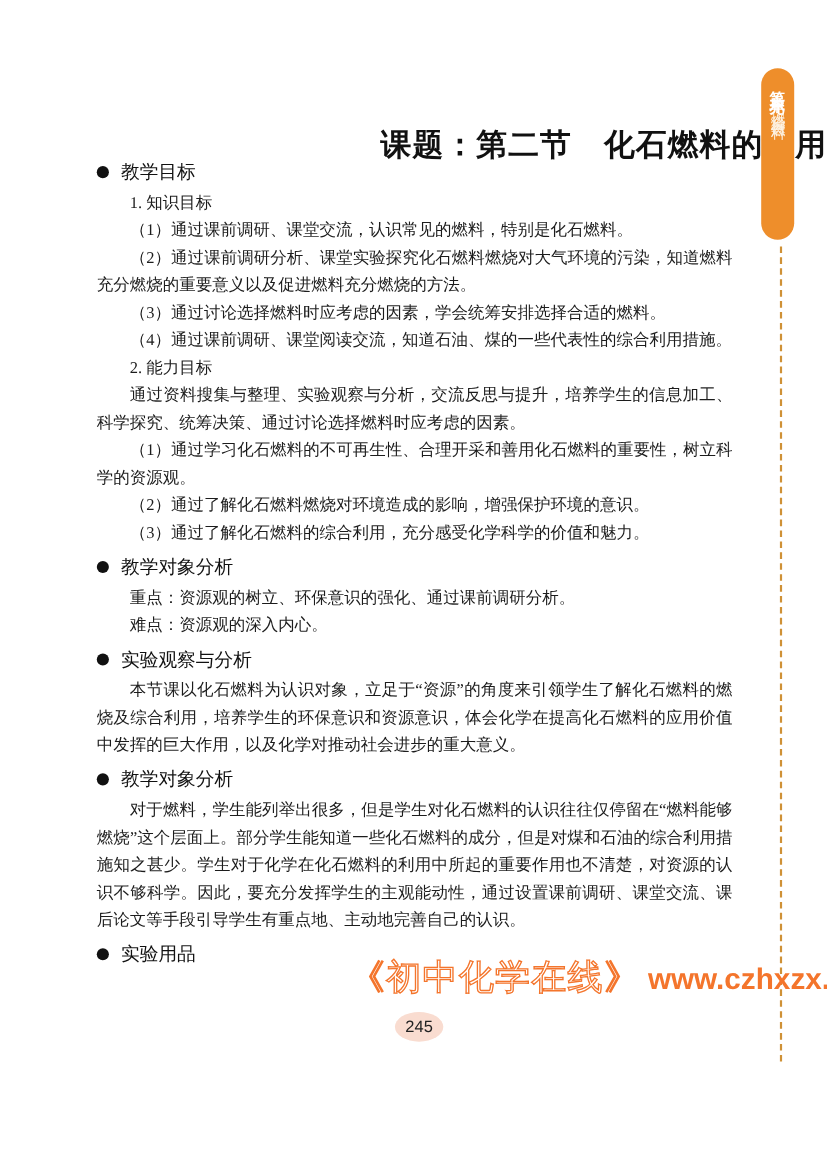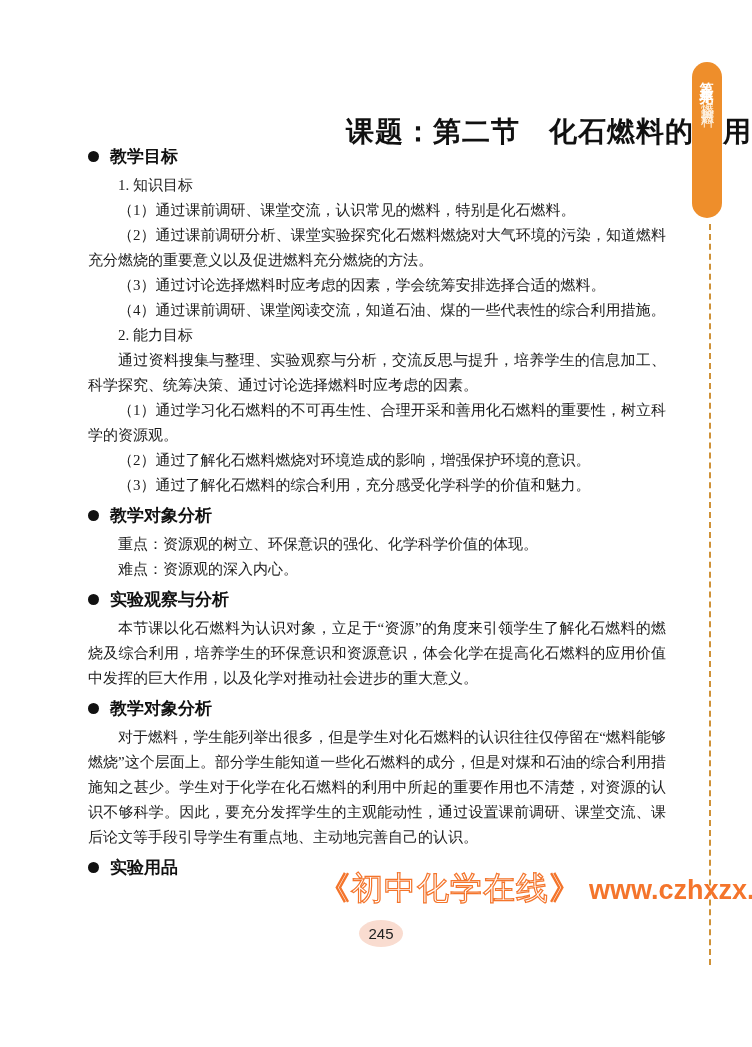--- a/index.html
+++ b/index.html
@@ -38,21 +38,21 @@
     height: 27px;
   }
   .bullet {
     width: 11px; height: 11px;
     border-radius: 50%;
     background: #111;
     flex: 0 0 auto;
   }
   .section-heading .htext {
     font-family: "Liberation Sans", "DejaVu Sans", sans-serif;
-    font-weight: bold;
+    font-weight: normal;
     font-size: 17px;
     color: #111;
   }
   .content p {
     margin: 0;
     font-size: 15px;
     line-height: 25px;
     text-indent: 2em;
     text-align: justify;
     color: #1c1c1c;
@@ -159,21 +159,21 @@
   <p>2. 能力目标</p>
   <p>通过资料搜集与整理、实验观察与分析，交流反思与提升，培养学生的信息加工、科学探究、统筹决策、通过讨论选择燃料时应考虑的因素。</p>
   <p>（1）通过学习化石燃料的不可再生性、合理开采和善用化石燃料的重要性，树立科学的资源观。</p>
   <p>（2）通过了解化石燃料燃烧对环境造成的影响，增强保护环境的意识。</p>
   <p>（3）通过了解化石燃料的综合利用，充分感受化学科学的价值和魅力。</p>
 
   <div class="section-heading">
     <span class="bullet"></span>
     <span class="htext">教学对象分析</span>
   </div>
-  <p>重点：资源观的树立、环保意识的强化、化学科学价值的体现。</p>
+  <p>重点：资源观的树立、环保意识的强化、通过课前调研分析。</p>
   <p>难点：资源观的深入内心。</p>
 
   <div class="section-heading">
     <span class="bullet"></span>
     <span class="htext">实验观察与分析</span>
   </div>
   <p>本节课以化石燃料为认识对象，立足于“资源”的角度来引领学生了解化石燃料的燃烧及综合利用，培养学生的环保意识和资源意识，体会化学在提高化石燃料的应用价值中发挥的巨大作用，以及化学对推动社会进步的重大意义。</p>
 
   <div class="section-heading">
     <span class="bullet"></span>

